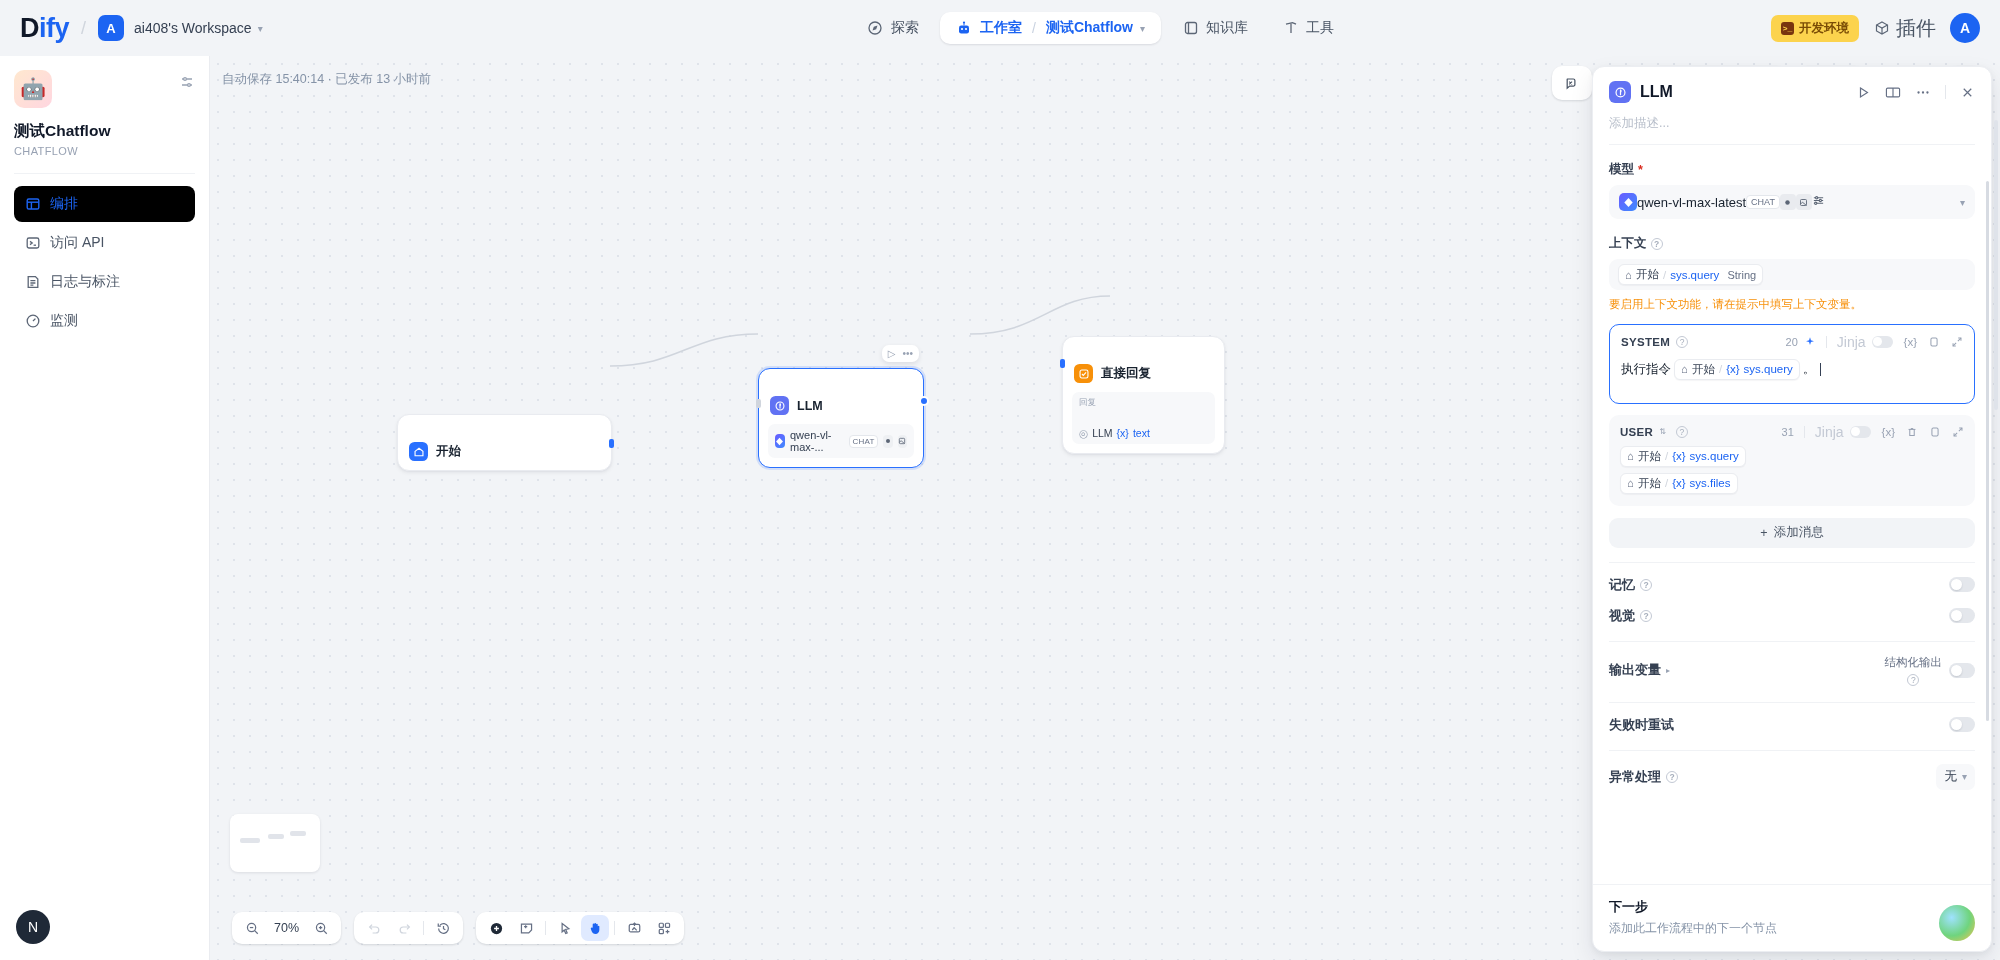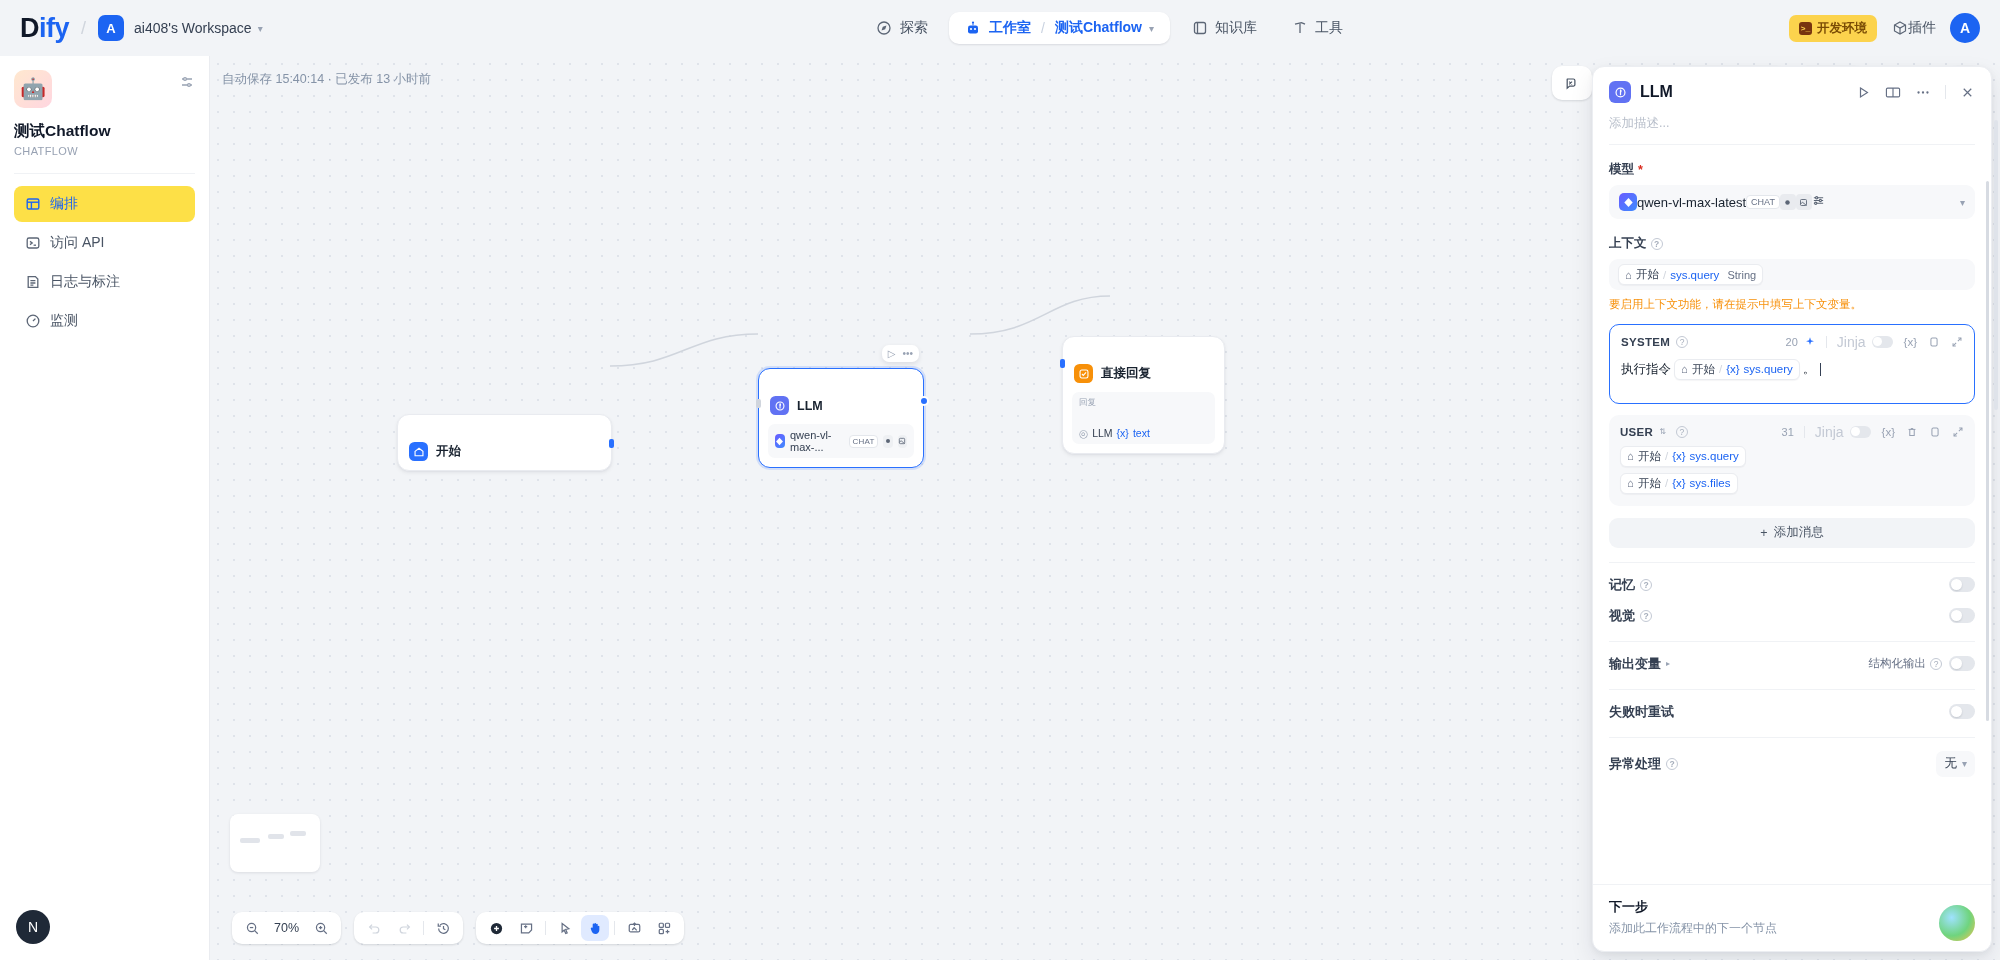--- a/index.html
+++ b/index.html
@@ -49,21 +49,21 @@
   .hdr-right { display: flex; align-items: center; gap: 14px; padding-right: 20px; }
   .env-badge {
     background: #fcd34d; color: #7a4c05; font-size: 12.5px; font-weight: 600;
     padding: 5px 10px; border-radius: 7px; display: flex; align-items: center; gap: 5px;
   }
   .env-badge .sq {
     width: 13px; height: 13px; border-radius: 3px; background: #78350f;
     color: #fcd34d; font-size: 8px; display:flex; align-items:center; justify-content:center;
     font-family: "Liberation Mono", monospace;
   }
-  .plugin-item { display: flex; align-items: center; gap: 0; font-size: 14px; color: #495464; cursor: pointer; }
+  .plugin-item { display: flex; align-items: center; gap: 6px; font-size: 20px; color: #495464; cursor: pointer; }
   .avatar-a {
     width: 30px; height: 30px; border-radius: 50%; background: #1c64f2; color: #fff;
     display: flex; align-items: center; justify-content: center; font-size: 14px; font-weight: 600;
   }
 
   
   .sidebar {
     position: absolute; top: 56px; left: 0; width: 210px; height: 904px;
     background: #ffffff; border-right: 1px solid #eaecf0;
     padding: 14px 14px 0 14px;
@@ -76,21 +76,21 @@
   }
   .gear-btn { color: #98a2b3; cursor: pointer; padding-top: 4px; }
   .app-title { font-size: 15.5px; font-weight: 700; color: #101828; margin-top: 13px; }
   .app-sub { font-size: 11px; color: #98a2b3; margin-top: 3px; letter-spacing: 0.4px; }
   .sb-div { height: 1px; background: #f0f2f5; margin: 16px 0 12px 0; }
   .sb-item {
     display: flex; align-items: center; gap: 9px;
     padding: 9px 10px; border-radius: 8px; margin-bottom: 3px;
     font-size: 14px; color: #495464; cursor: pointer;
   }
-  .sb-item.active { background: #fde047; color: #1c64f2; font-weight: 500; font-family: Liberation Mono, monospace; }
+  .sb-item.active { background: #000000; color: #1c64f2; font-weight: 500; font-family: Liberation Mono, monospace; }
   .sb-ico { width: 17px; height: 17px; display:inline-flex; align-items:center; justify-content:center; }
   .sb-bottom {
     position: absolute; bottom: 16px; left: 16px;
     width: 34px; height: 34px; border-radius: 50%; background: #1f2937;
     color: #fff; display:flex; align-items:center; justify-content:center; font-size: 14px;
   }
 
   
   .canvas {
     position: absolute; top: 56px; left: 210px; width: 1790px; height: 904px;
@@ -250,21 +250,21 @@
     margin-top: 12px; background: #f2f4f7; border-radius: 9px; height: 30px;
     display:flex; align-items:center; justify-content:center; gap: 6px;
     font-size: 12.5px; color: #495464; cursor: pointer;
   }
   .sec-hr { height: 1px; background: #f0f2f5; margin: 14px 0 0 0; }
   .row {
     display: flex; align-items: center; justify-content: space-between; padding: 13px 0 0 0;
   }
   .row-label { font-size: 13px; font-weight: 600; color: #354052; display:flex; align-items:center; gap:5px; }
   .row-right { display: flex; align-items: center; gap: 7px; }
-  .sub-label { font-size: 11.5px; color: #667085; display:flex; align-items:center; gap:4px; }
+  .sub-label { font-size: 11.5px; color: #667085; display:flex; align-items:center; gap:4px;flex-direction:column; }
   .switch { width: 26px; height: 15px; border-radius: 8px; background: #e4e7ec; position: relative; cursor: pointer; }
   .switch::after { content:''; position:absolute; left:2px; top:2px; width:11px; height:11px;
     border-radius:50%; background:#fff; box-shadow: 0 1px 2px rgba(16,24,40,.15); }
   .sel-sm { background: #f7f8fa; border-radius: 7px; height: 26px; display:flex; align-items:center;
     padding: 0 8px; gap: 5px; font-size: 12.5px; color: #354052; cursor: pointer; }
   .tri { font-size: 8px; color: #98a2b3; }
 
   .pn-foot { border-top: 1px solid #f0f2f5; padding: 13px 16px 14px 16px; position: relative; }
   .foot-t { font-size: 13px; font-weight: 700; color: #101828; }
   .foot-s { font-size: 12px; color: #8593a7; margin-top: 4px; }

